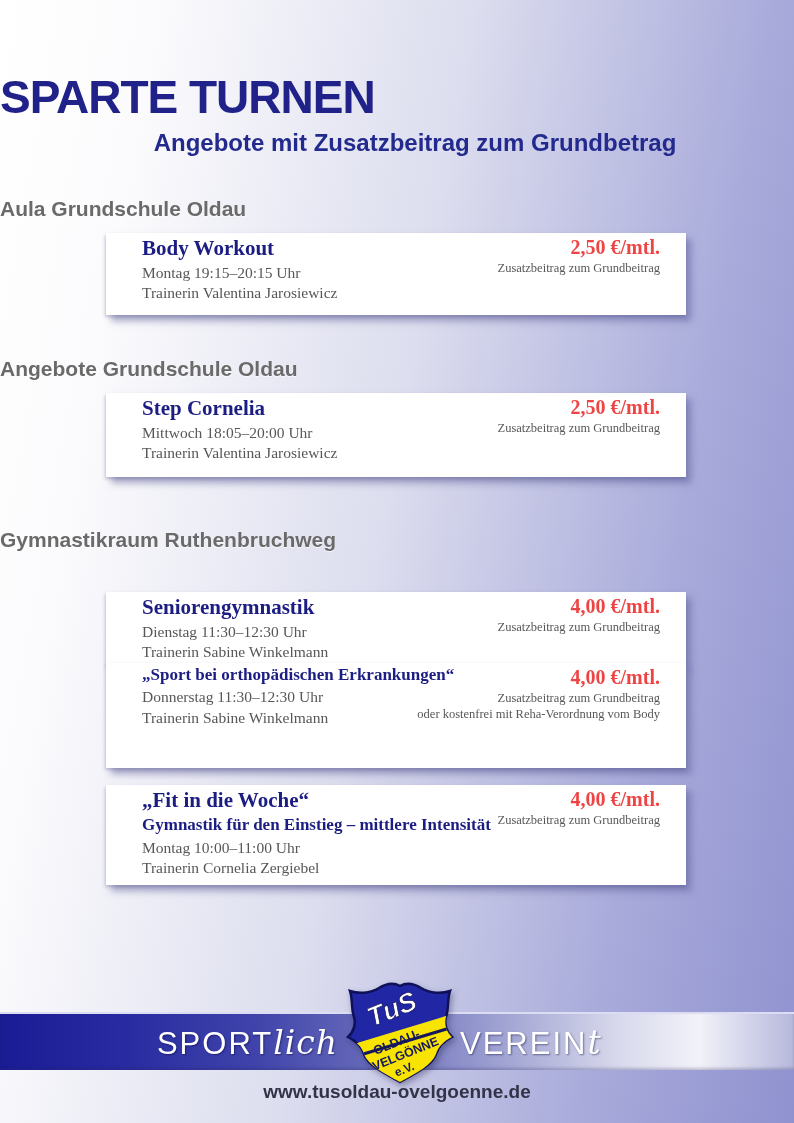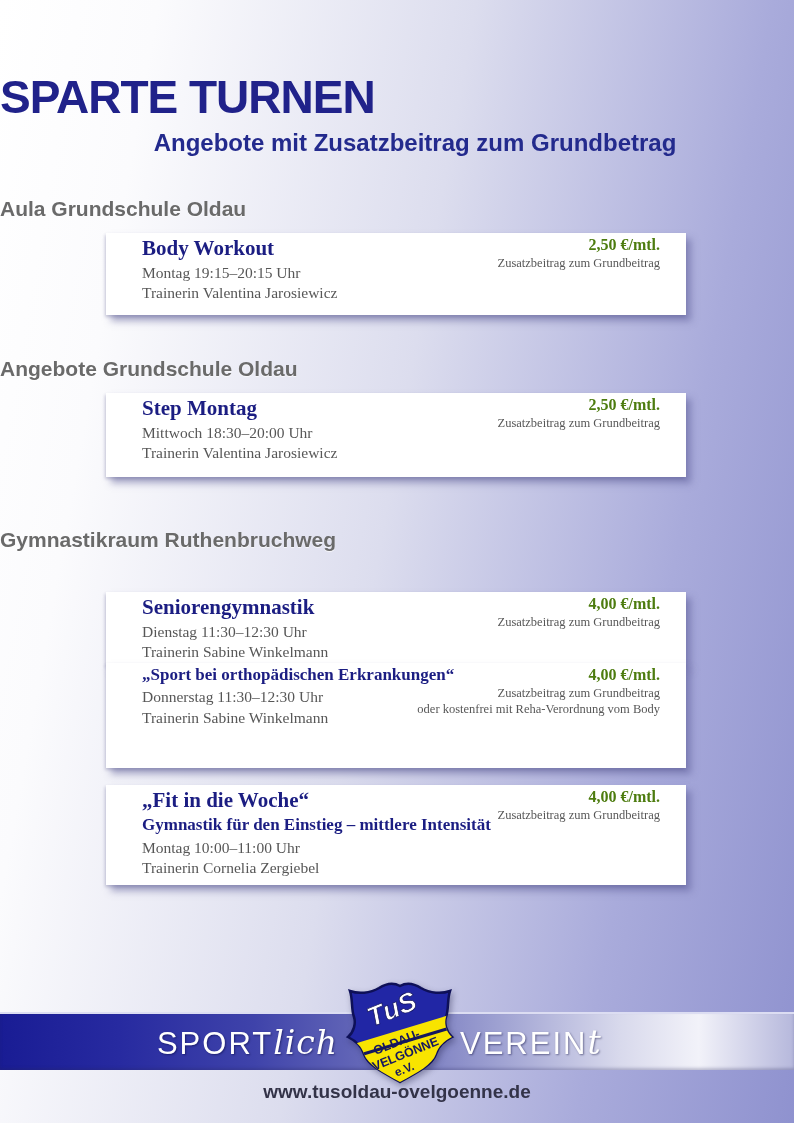--- a/index.html
+++ b/index.html
@@ -34,21 +34,21 @@
   #card-1{top:233px;height:82px}
   #card-2{top:393px;height:84px}
   #card-3{top:592px;height:73px}
   #card-4{top:663px;height:105px}
   #card-5{top:785px;height:100px}
   .card-left{display:flex;flex-direction:column;min-width:0;}
   .course-title{font-size:21px;font-weight:700;color:#1b1d82;line-height:1.25;margin-bottom:2px;white-space:nowrap;}
   .course-subtitle{font-size:17px;font-weight:700;color:#1b1d82;line-height:1.2;margin-bottom:2px;white-space:nowrap;}
   .course-line{font-size:15.5px;color:#575757;line-height:1.3;white-space:nowrap;}
   .card-right{text-align:right;padding-bottom:1px;flex-shrink:0;}
-  .price{font-size:16px;font-weight:700;color:#4d7c0f;line-height:1.25;}
+  .price{font-size:20px;font-weight:700;color:#ef4444;line-height:1.25;}
   .price-note{font-size:12.5px;color:#575757;line-height:1.3;white-space:nowrap;}
   .band{
     position:absolute;top:1012px;left:0;width:794px;height:58px;
     background:linear-gradient(to right,#191c94 0%,#272aa0 15%,#3f43aa 32%,#7073bc 50%,#9fa2d2 63%,#d8d9ec 78%,#f2f2f9 88%,#b6b8dc 100%);
     border-top:2px solid #dcddf2;
     box-shadow:inset 0 -2px 3px rgba(40,40,90,.25);
     box-sizing:border-box;
   }
   .slogan{position:absolute;color:#ffffff;text-shadow:1px 1px 2px rgba(0,0,50,.45);white-space:nowrap;}
   .slogan .caps{font-size:31px;letter-spacing:2px;}
@@ -80,22 +80,22 @@
     <div class="card-right">
       <div class="price">2,50 €/mtl.</div>
       <div class="price-note">Zusatzbeitrag zum Grundbeitrag</div>
     </div>
   </div>
 
   <div class="venue" id="venue-2">Angebote Grundschule Oldau</div>
 
   <div class="card" id="card-2">
     <div class="card-left">
-      <div class="course-title">Step Montag</div>
-      <div class="course-line">Mittwoch 18:30–20:00 Uhr</div>
+      <div class="course-title">Step Cornelia</div>
+      <div class="course-line">Mittwoch 18:05–20:00 Uhr</div>
       <div class="course-line">Trainerin Valentina Jarosiewicz</div>
     </div>
     <div class="card-right">
       <div class="price">2,50 €/mtl.</div>
       <div class="price-note">Zusatzbeitrag zum Grundbeitrag</div>
     </div>
   </div>
 
   <div class="venue" id="venue-3">Gymnastikraum Ruthenbruchweg</div>
 

